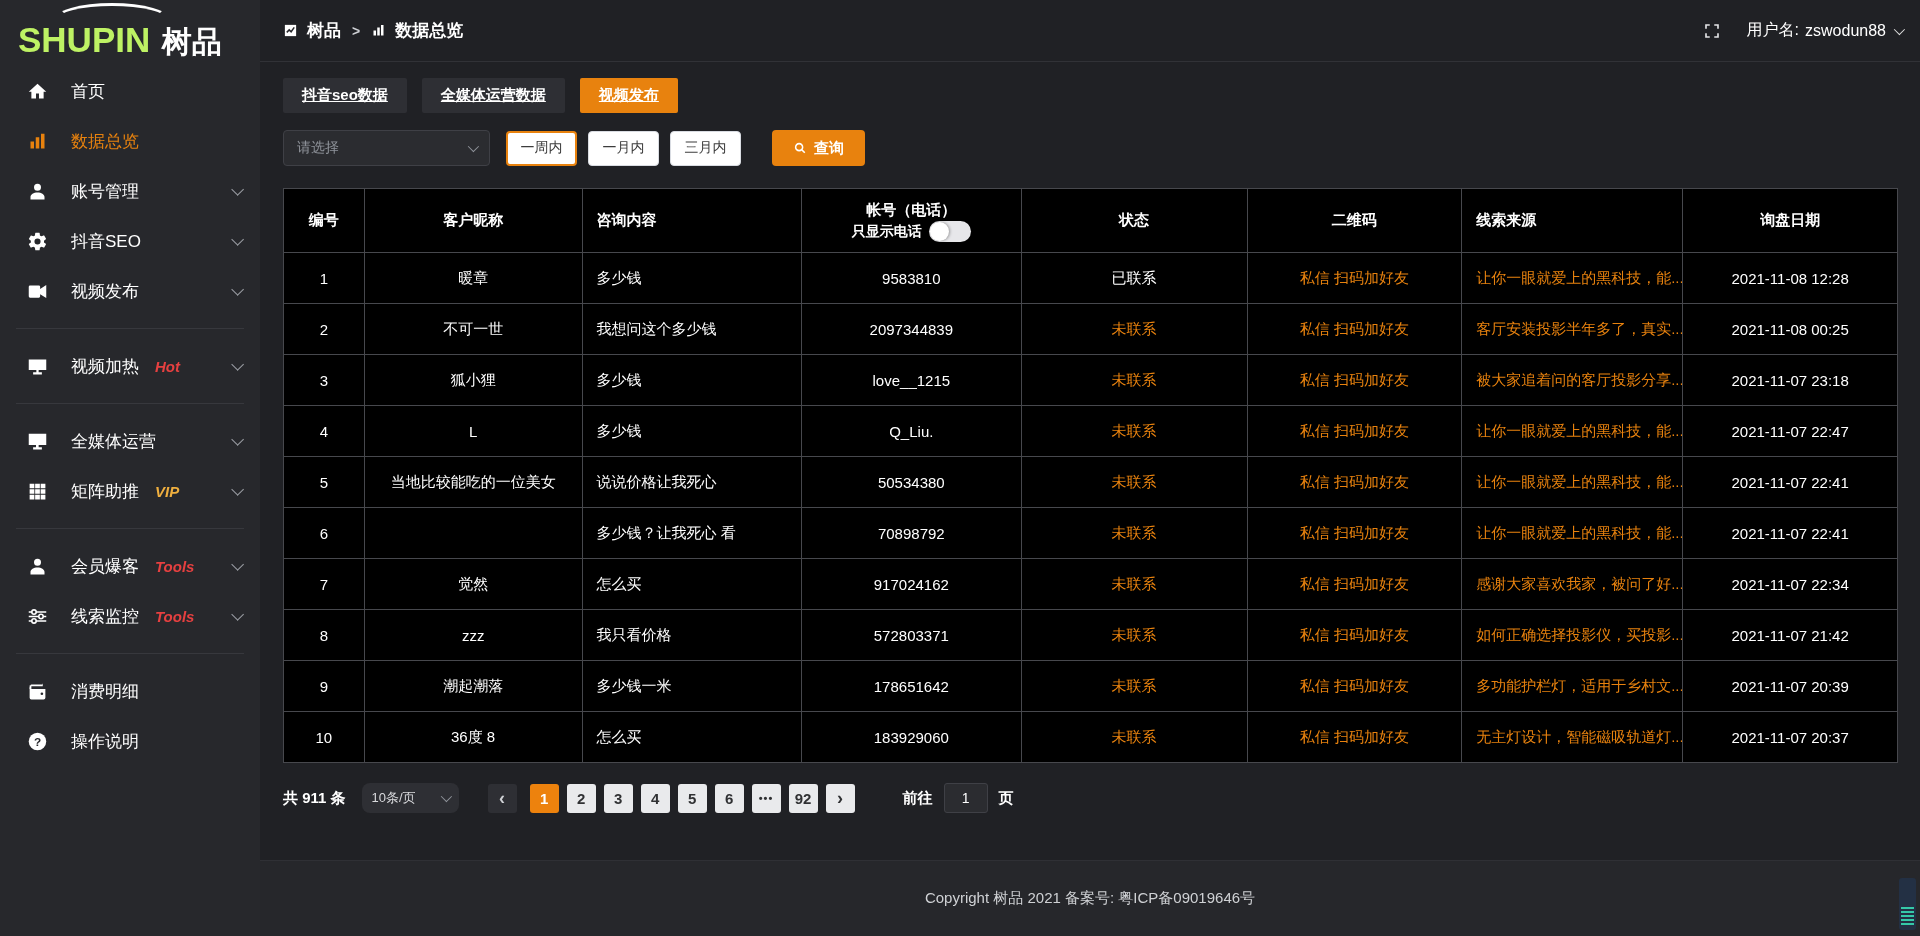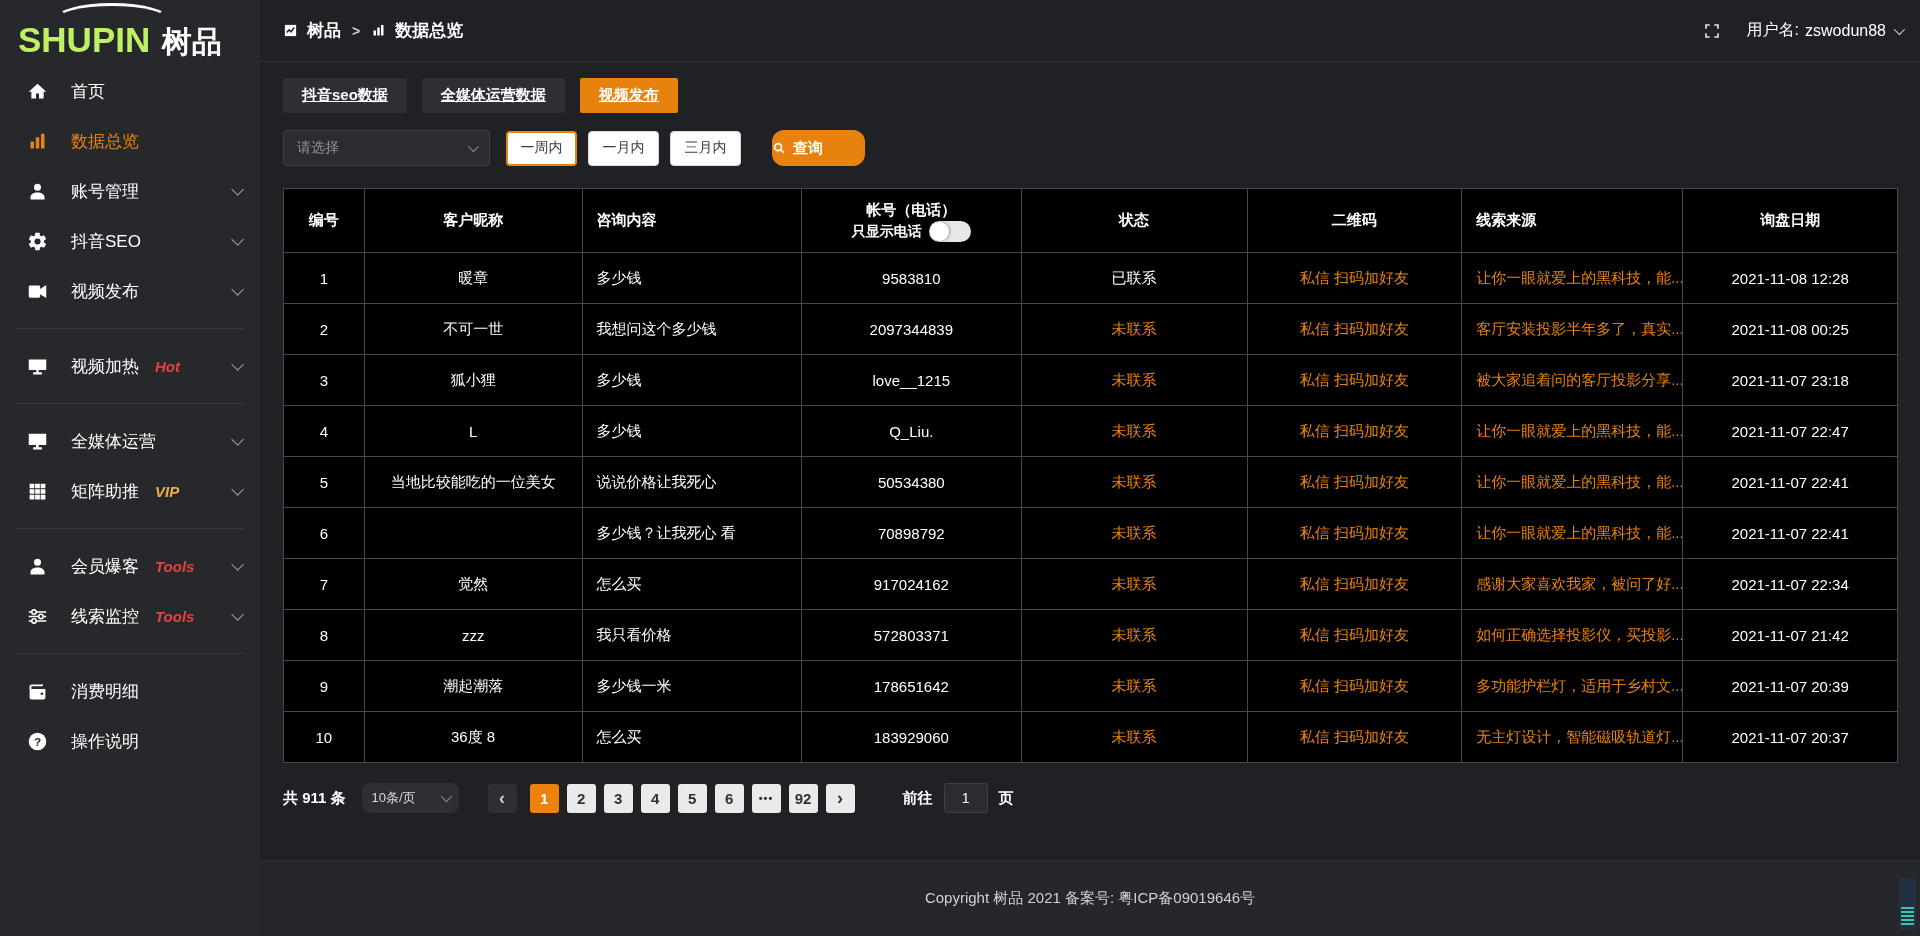--- a/index.html
+++ b/index.html
@@ -54,22 +54,22 @@
   .select { width:207px; height:36px; background:#2b2c30; border:1px solid #3f4046; border-radius:4px;
             display:flex; align-items:center; justify-content:space-between; padding:0 13px;
             font-size:14px; color:#8f939a; cursor:pointer; }
   .sel-chevron { width:8px; height:8px; border-right:1.6px solid #8f939a; border-bottom:1.6px solid #8f939a;
                  transform:rotate(45deg) translateY(-2px); }
   .periods { display:flex; gap:11px; margin-left:16px; }
   .period { height:35px; width:71px; background:#fff; border:1px solid #d9dce2; border-radius:4px;
             color:#3c3c3c; font-size:14px; font-weight:normal; cursor:pointer; font-family:inherit; }
   .period.active { border:2px solid #e8820e; }
   .search-btn { margin-left:31px; height:36px; width:93px; background:#e8820e; color:#fff; border:none;
-                border-radius:12px; font-size:15px; font-weight:bold; display:flex; align-items:center;
-                gap:7px; cursor:pointer; font-family:inherit; }
+                border-radius:4px; font-size:15px; font-weight:bold; display:flex; align-items:center;
+                justify-content:center; gap:7px; cursor:pointer; font-family:inherit; }
   .search-btn svg { width:14px; height:14px; display:block; }
 
   
   .data-table { width:100%; margin-top:22px; border-collapse:collapse; table-layout:fixed;
                 background:#000000; }
   .data-table th, .data-table td { border:1px solid #47484d; font-size:15px; color:#fff;
                 text-align:center; padding:0 14px; white-space:nowrap; overflow:hidden; }
   .data-table thead th { height:64px; font-weight:bold; }
   .data-table tbody td { height:51px; }
   .data-table .left { text-align:left; }

